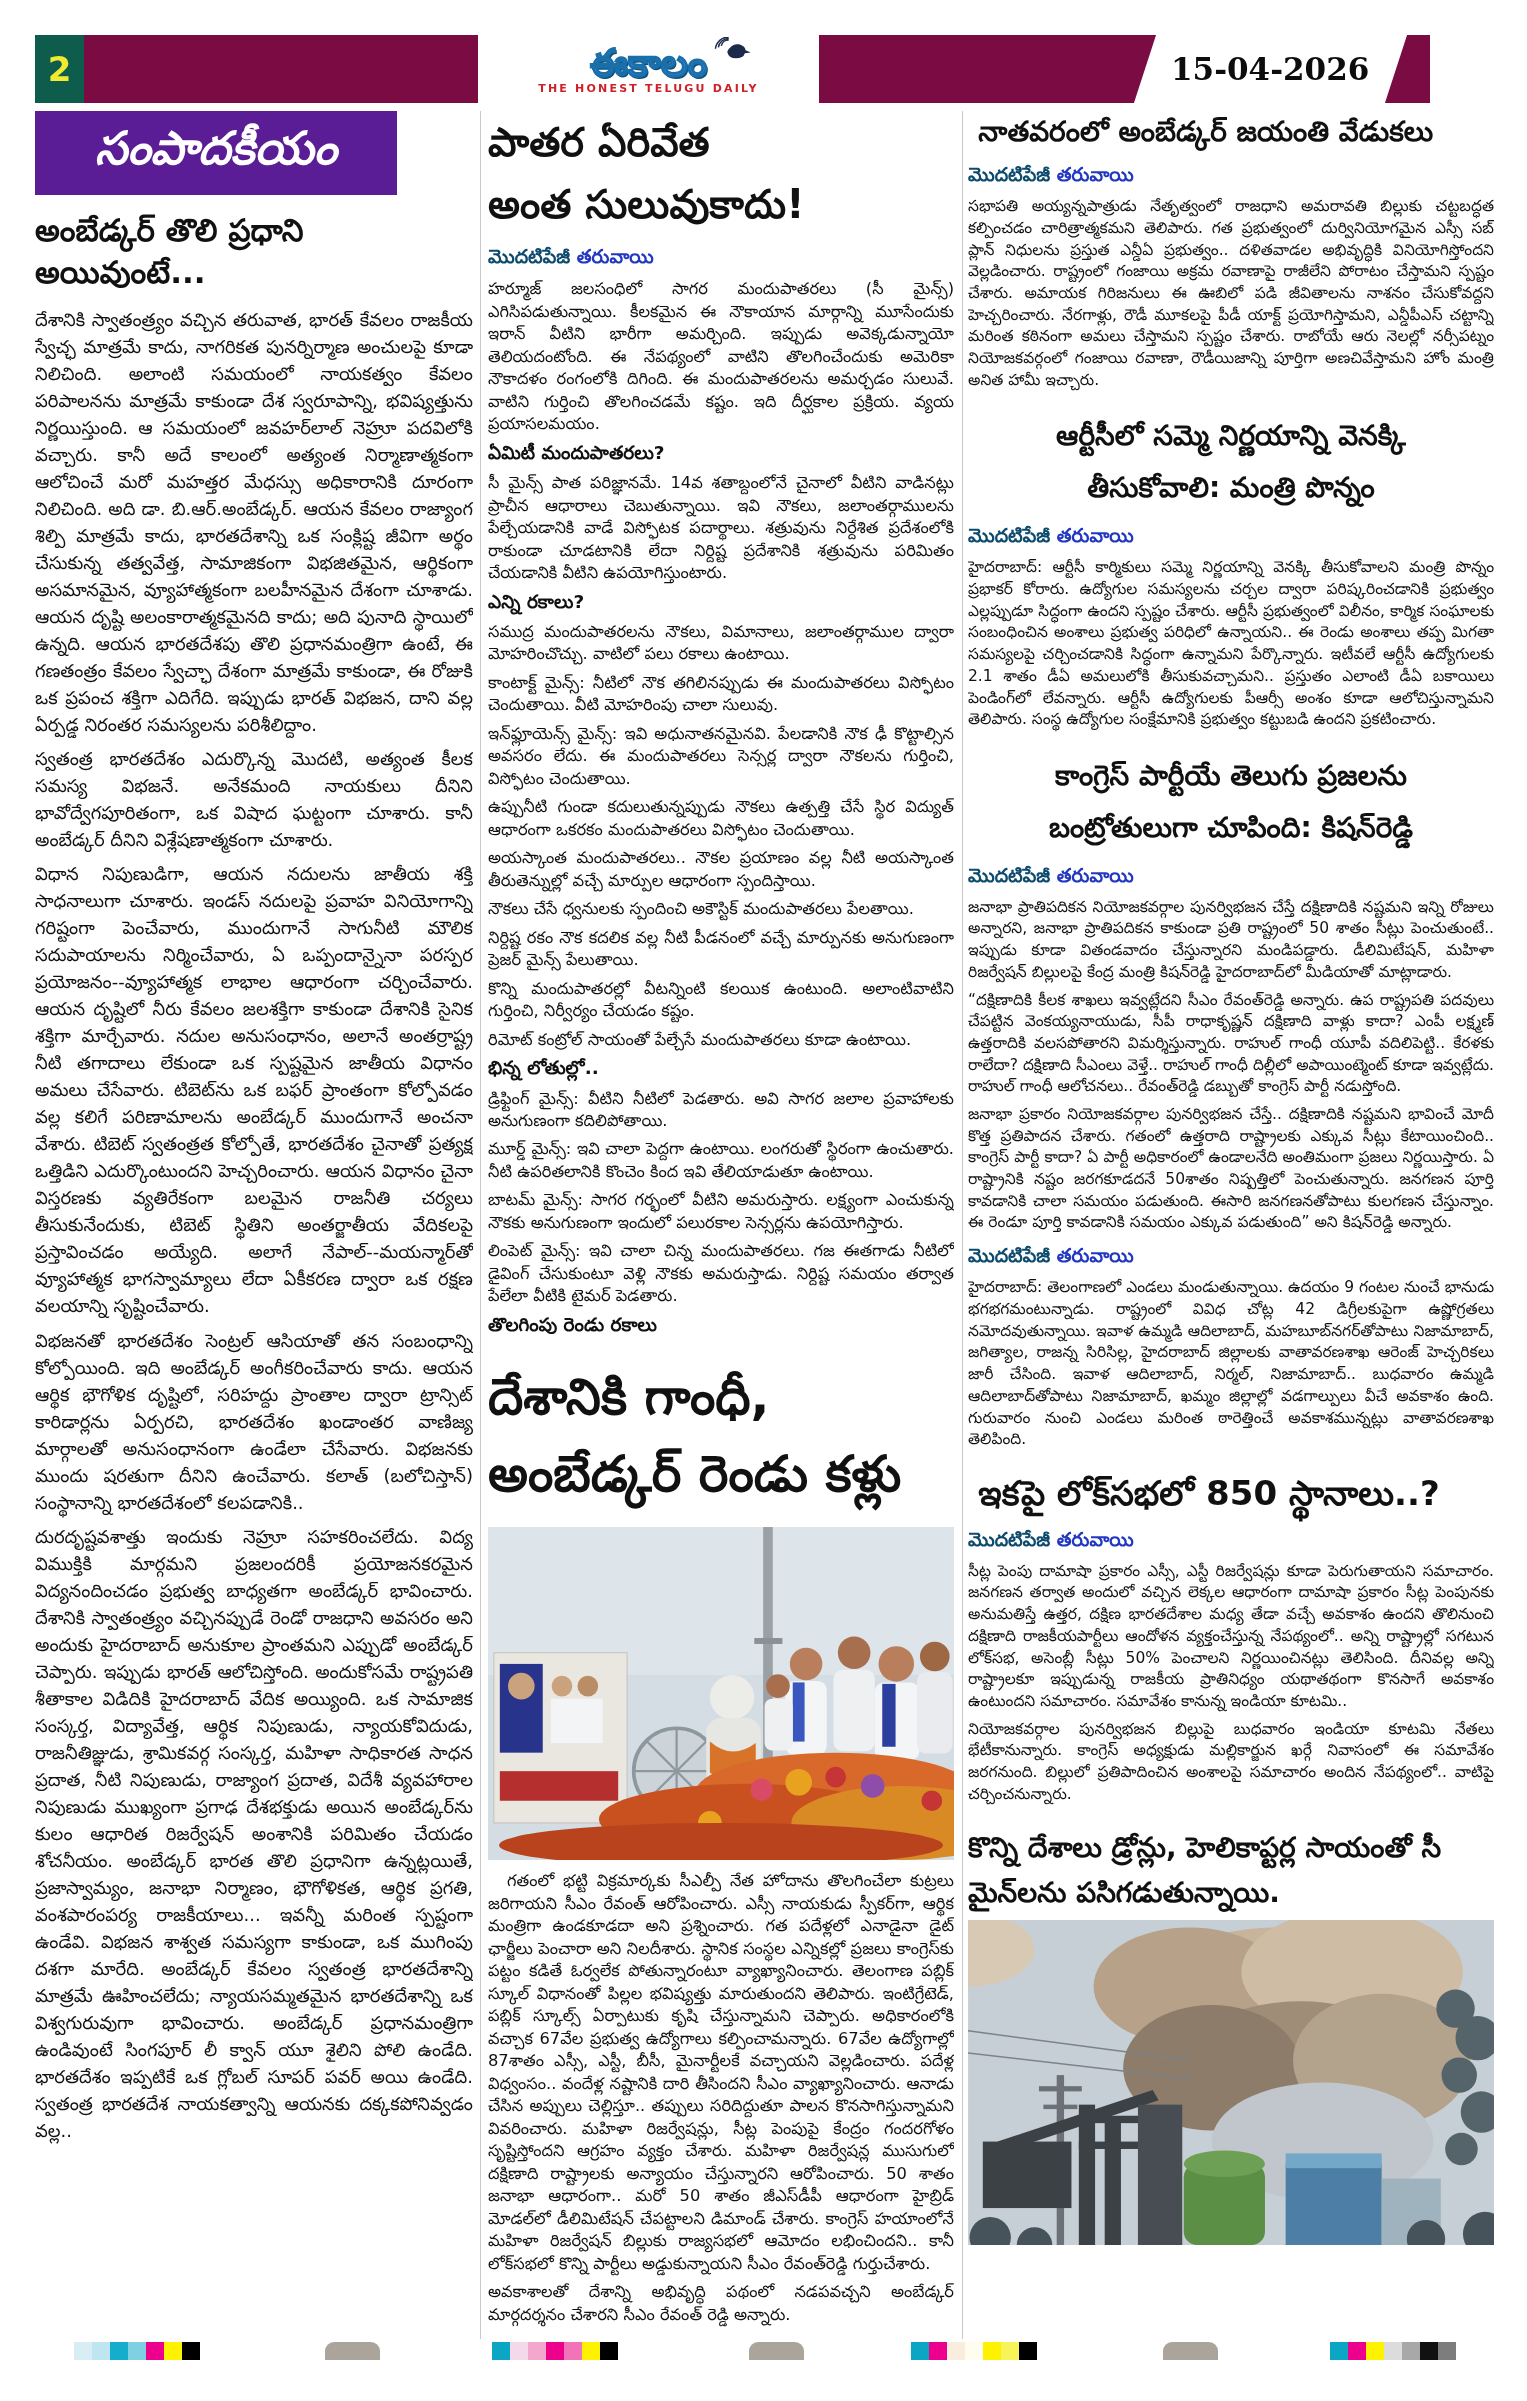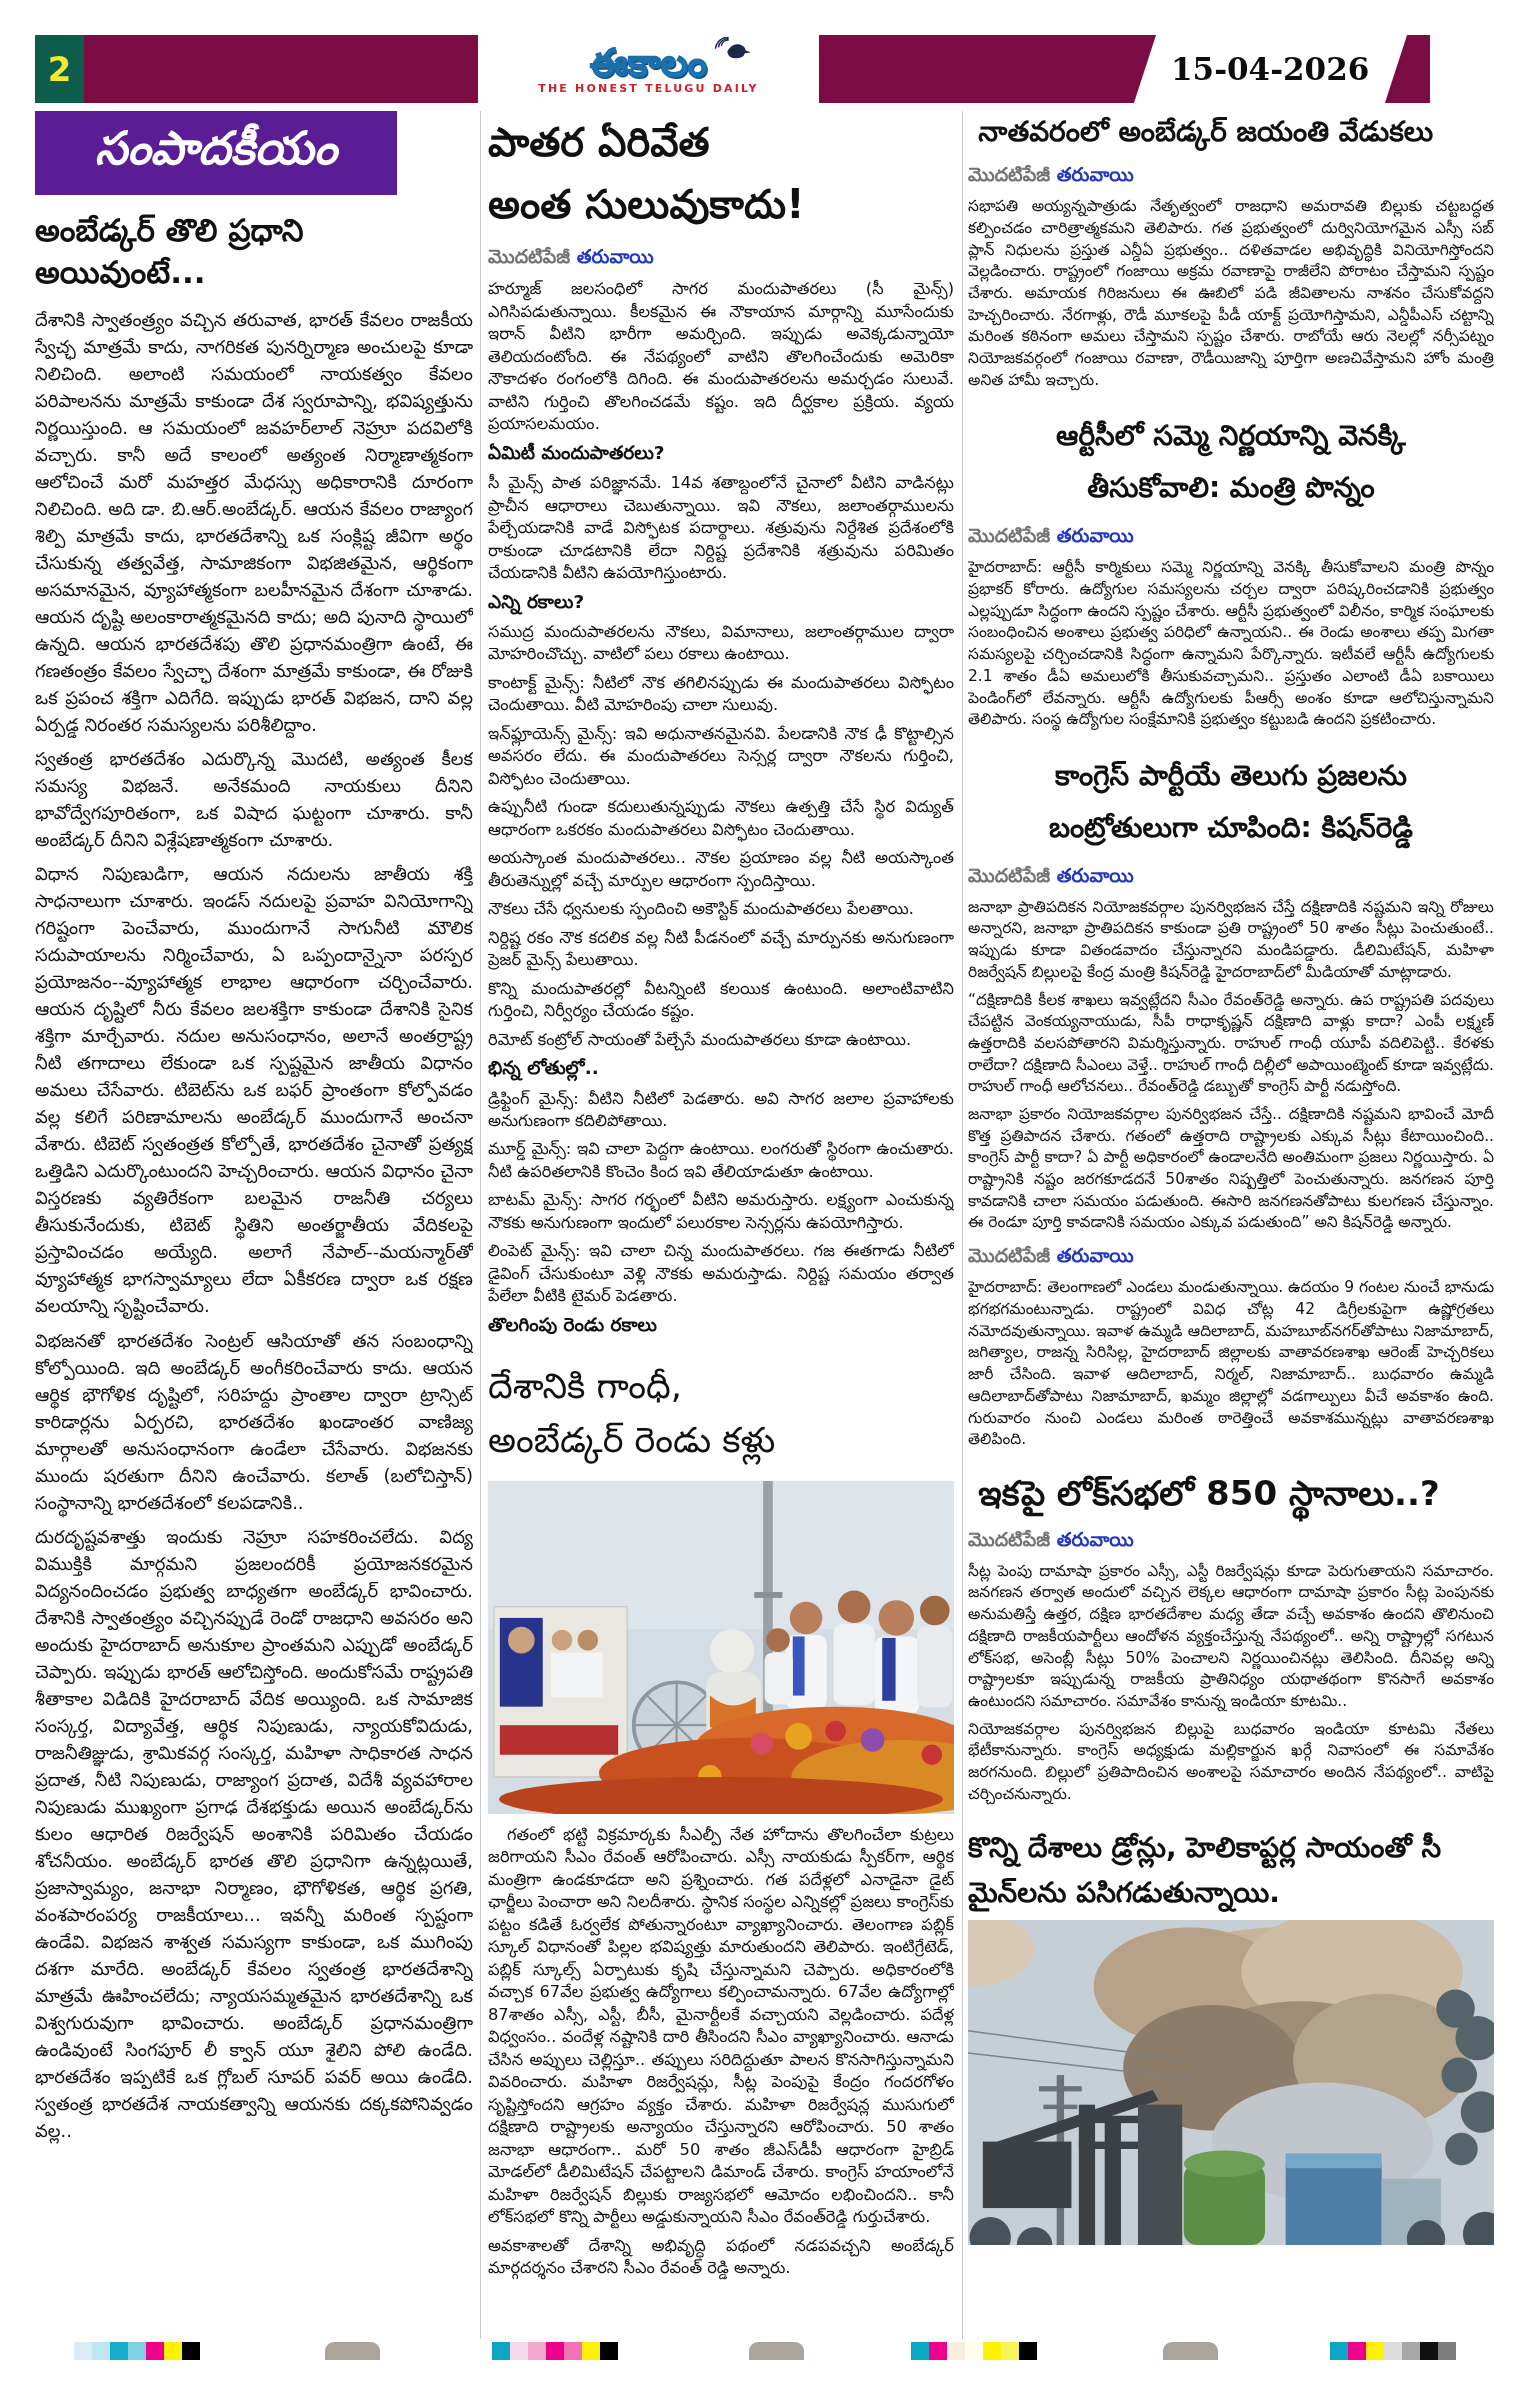--- a/index.html
+++ b/index.html
@@ -17,37 +17,37 @@
   .logo-tagline{font-size:11px;font-weight:bold;color:#cf2127;letter-spacing:2.2px;margin-top:0;}
   .crow{position:absolute;top:1.5px;right:68px;}
   .date-box{position:absolute;right:34px;top:0;width:251px;height:68px;background:#ffffff;
             transform:skewX(-18deg);display:flex;align-items:center;justify-content:center;}
   .date-text{transform:skewX(18deg);font-size:31px;font-weight:bold;color:#0d0d0d;
              font-family:"DejaVu Serif",serif;}
   
   .vrule{position:absolute;top:111px;width:0.7px;height:2228px;background:#c9c9c9;}
   
   .byline{font-size:19px;font-weight:bold;margin:10.3px 0 6px 0;}
-  .byline .r{color:#737373;}
+  .byline .r{color:#0c4a6e;}
   .byline .b{color:#2238c0;}
   p.body{font-size:18px;line-height:1.5;text-align:justify;margin:0 0 7.4px 0;}
   
   .col{position:absolute;top:111px;overflow:hidden;}
   .col-left{left:35px;width:438px;height:2228px;}
   .edit-label{width:362px;height:84px;background:#5a1d96;color:#fff;display:flex;
               align-items:center;justify-content:center;font-size:46px;font-weight:bold;
               font-style:italic;}
   .edit-title{font-size:31px;font-weight:bold;line-height:1.35;margin:15px 0 12px 0;}
   .col-left p.body{font-size:18px;line-height:1.5;}
   
   .col-mid{left:488px;width:466px;height:2228px;}
   .mid-headline{font-size:40px;font-weight:bold;line-height:1.55;}
   .subhead{font-size:18.5px;font-weight:bold;margin:3px 0 4.4px 0;}
   .col-mid p.body{font-size:16.3px;line-height:1.38;margin:0 0 6px 0;}
-  .gandhi-headline{font-size:35px;font-weight:normal;line-height:1.55;margin:19px 0 13.3px 0;}
+  .gandhi-headline{font-size:50px;font-weight:bold;line-height:1.55;margin:19px 0 13.3px 0;}
   .photo{display:block;margin:4.4px 0 10.3px 0;}
   .indent{text-indent:19px;}
   
   .col-right{left:968px;width:526px;height:2228px;}
   .rhead1{font-size:28px;font-weight:bold;line-height:1.5;padding-left:10.3px;}
   .rhead-c{font-size:28px;font-weight:bold;line-height:1.85;text-align:center;margin-top:19px;}
   .rhead-big{font-size:52px;font-weight:bold;line-height:1.5;margin-top:19px;}
   .rhead-m{font-size:34px;font-weight:bold;line-height:1.4;margin-top:19px;padding-left:10.3px;}
   .rstatement{font-size:28px;font-weight:bold;line-height:1.6;margin-top:21px;}
   .col-right p.body{font-size:15.5px;line-height:1.4;margin:0 0 6px 0;}

